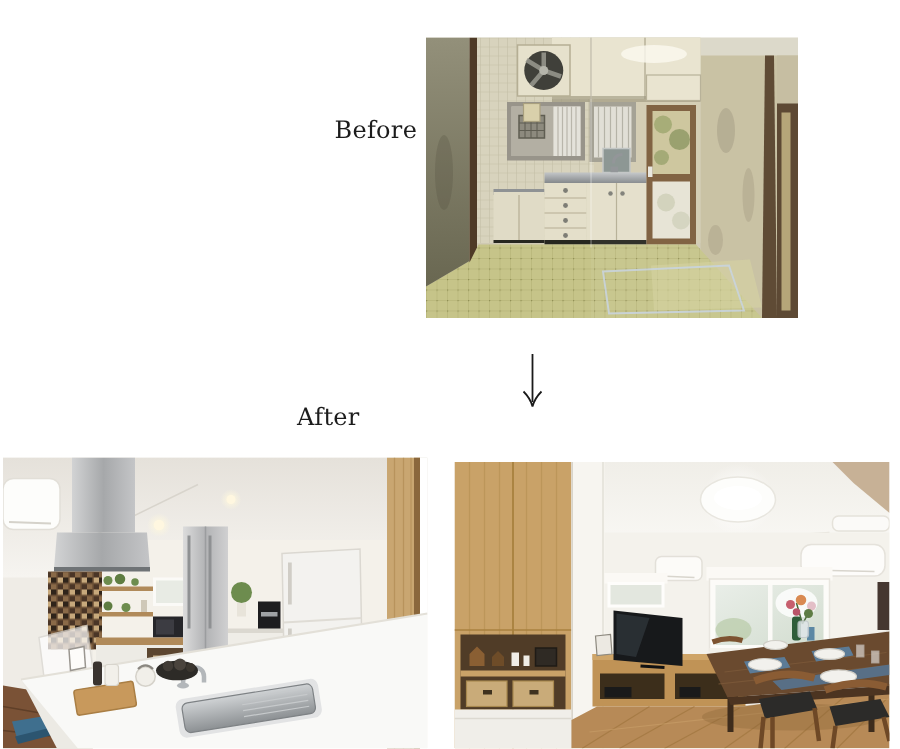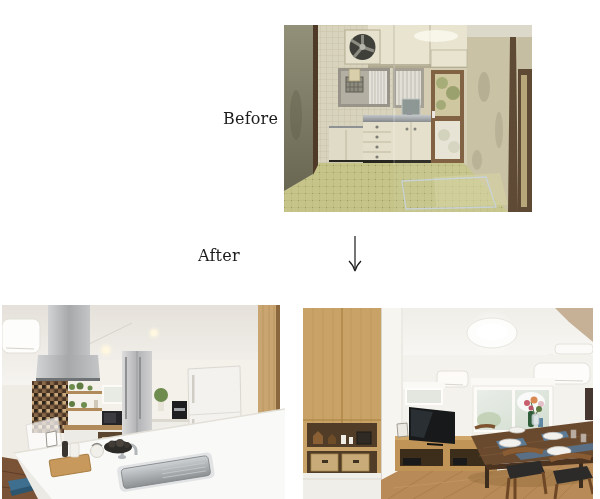--- a/index.html
+++ b/index.html
@@ -1,20 +1,20 @@
 <!DOCTYPE html>
 <html><head>
 <meta charset="utf-8">
 <style>
   html,body{margin:0;padding:0;background:#ffffff;}
   body{width:600px;height:499px;position:relative;overflow:hidden;
        font-family:"DejaVu Serif","Liberation Serif",serif;}
   .label{position:absolute;font-size:16px;color:#1c1c1c;letter-spacing:.2px;}
-  #before-label{left:223px;top:77px;margin-top:32px;}
-  #after-label{left:198px;top:246px;}
+  #before-label{left:223px;top:77px;}
+  #after-label{left:198px;top:268px;}
   .photo{position:absolute;line-height:0;}
   #photo-before{left:284px;top:25px;}
   #photo-after-kitchen{left:2px;top:305px;}
   #photo-after-living{left:303px;top:308px;}
   #transition-arrow{position:absolute;left:347px;top:234px;}
   svg{display:block;}
 </style>
 </head>
 <body>
 

